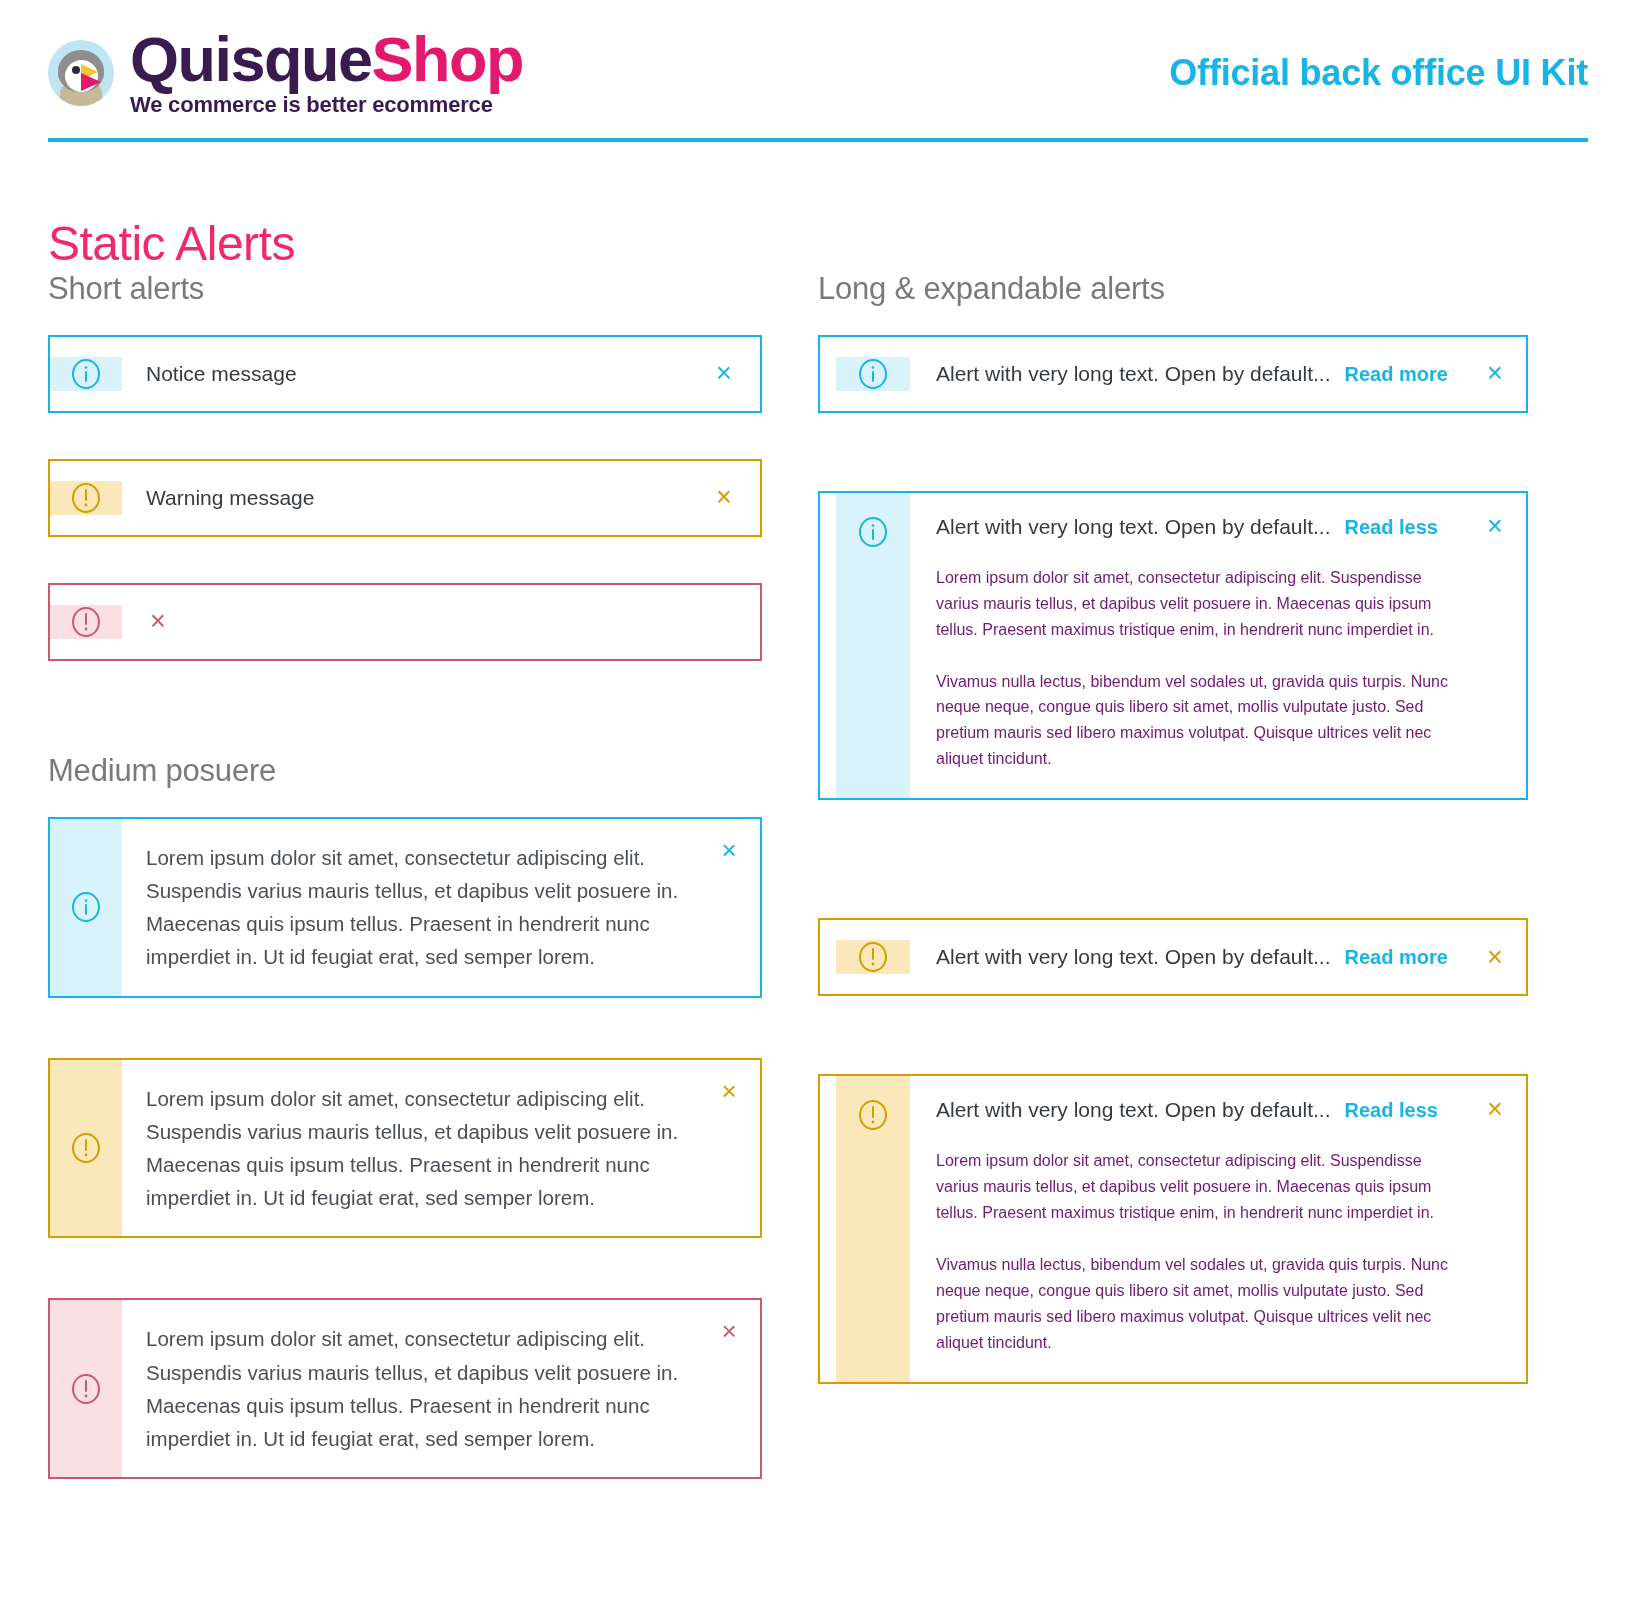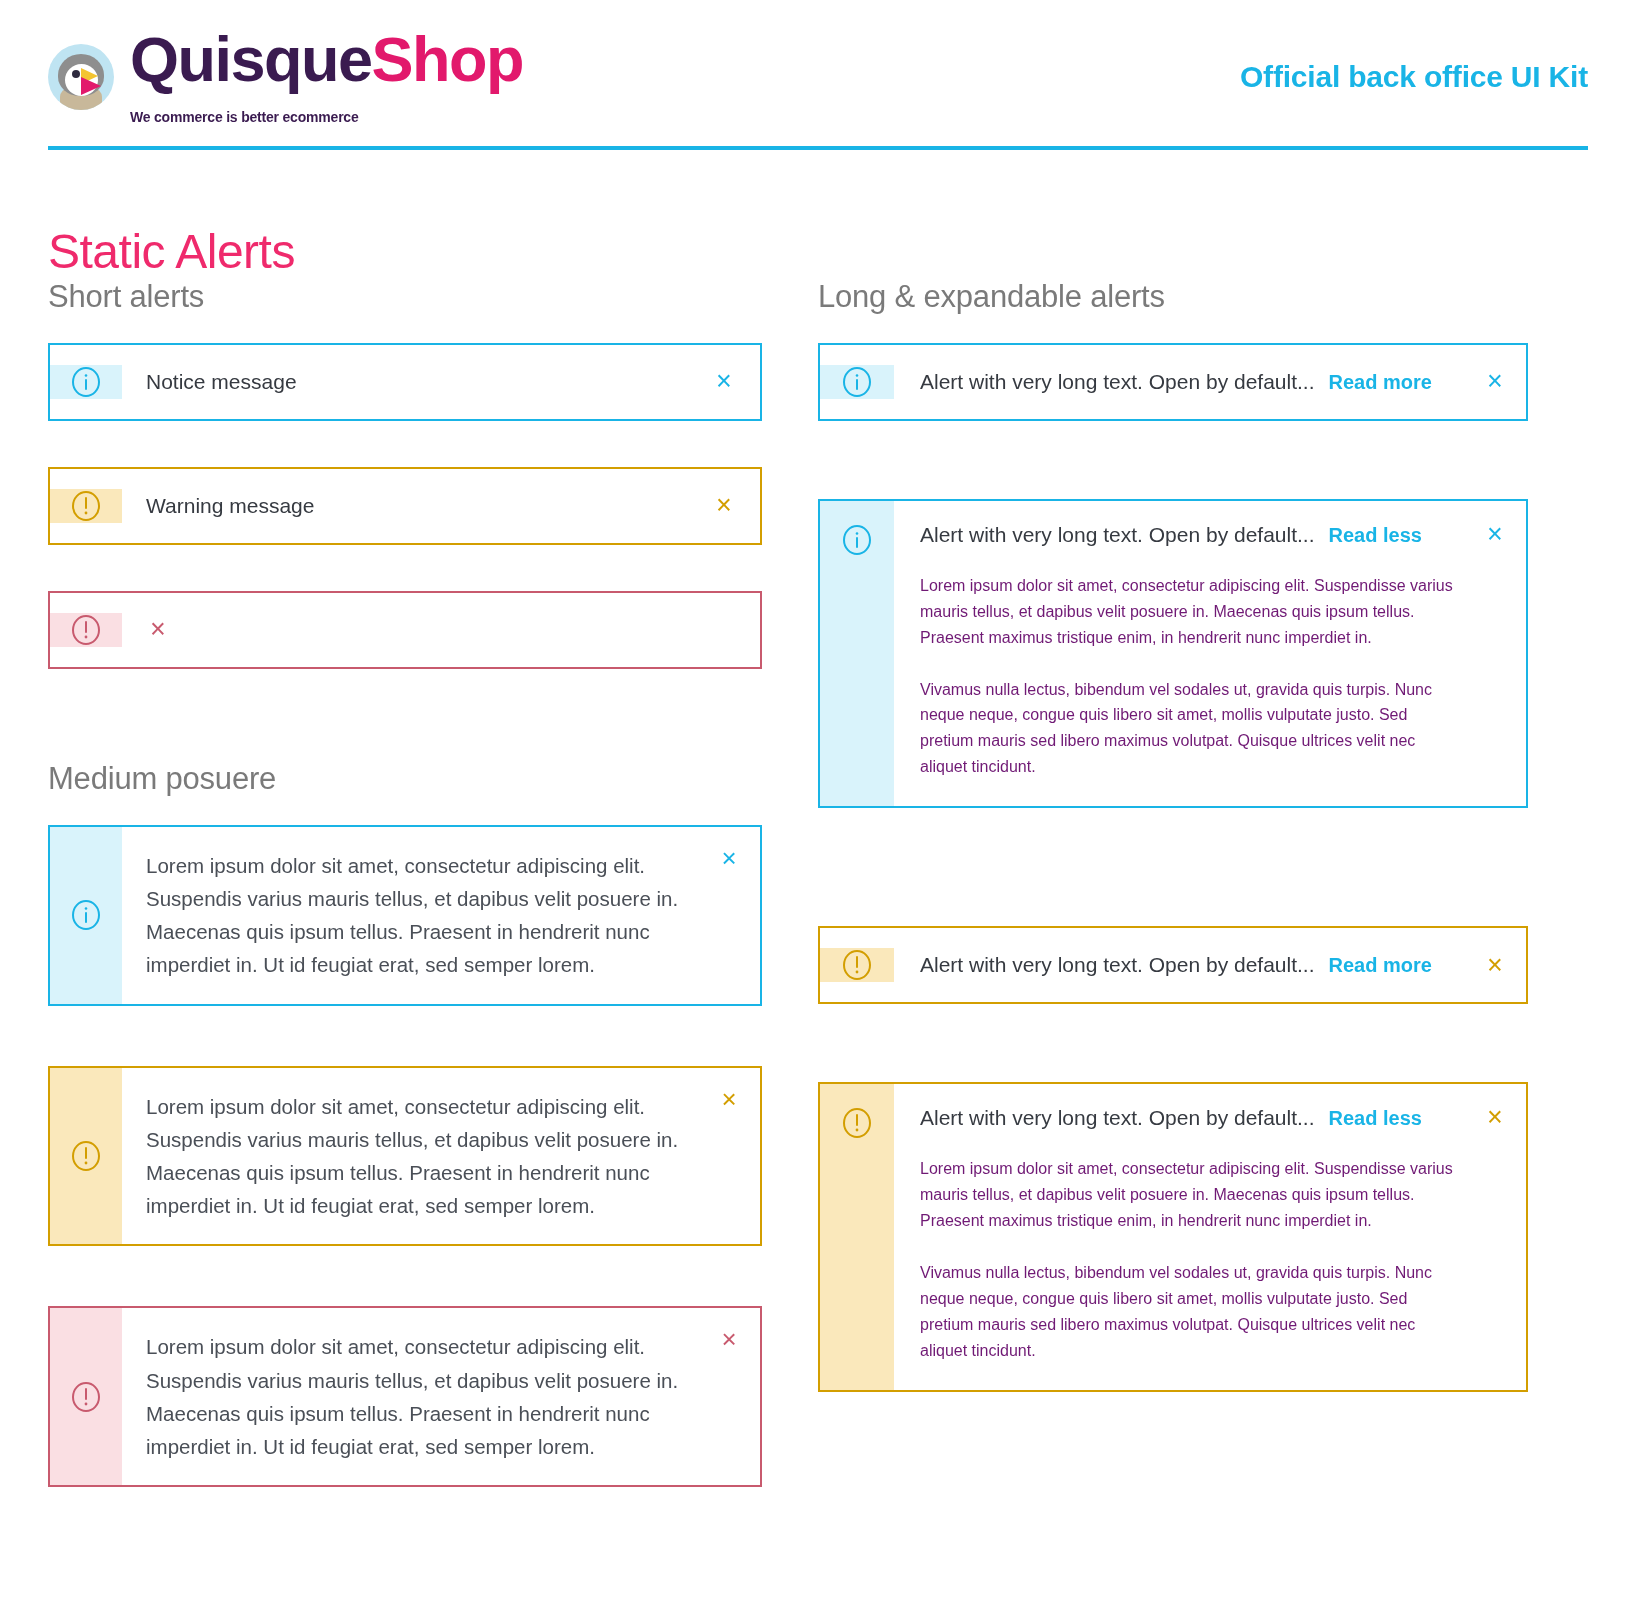--- a/index.html
+++ b/index.html
@@ -59,25 +59,25 @@
     border-bottom: 9px solid transparent;
   }
   .brand-text { display: flex; flex-direction: column; line-height: 1; }
   .brand-word {
     font-size: 63px; font-weight: bold; letter-spacing: -1.5px;
     line-height: 0.95;
   }
   .bw-presta { color: #3a1b50; }
   .bw-shop { color: #e2196c; }
   .brand-tag {
-    font-size: 14px; font-weight: bold; color: #3a1b50;
-    margin-top: 20px; letter-spacing: -0.2px;
+    font-size: 22px; font-weight: bold; color: #3a1b50;
+    margin-top: 4px; letter-spacing: -0.2px;
   }
   .kit-title {
-    font-size: 30px; font-weight: bold; color: #19b4e6;
+    font-size: 36px; font-weight: bold; color: #19b4e6;
     white-space: nowrap; letter-spacing: -0.2px;
   }
   .rule { height: 4px; background: #19b4e6; width: 100%; }
 
   
   .page-title {
     font-size: 48px; color: #ef2a6c; font-weight: normal;
     margin: 74px 0 0 0; letter-spacing: -0.5px;
   }
 
@@ -134,21 +134,21 @@
   .alert-medium { margin-bottom: 60px; min-height: 140px; align-items: stretch; }
   .alert-medium .alert-icon { align-items: center; }
   .alert-medium .alert-body { padding: 22px 0 22px 0; align-items: flex-start; }
   .alert-medium .alert-text {
     font-size: 20.5px; line-height: 1.62; color: #4a4f57;
     padding-left: 24px; max-width: 560px;
   }
   .alert-medium .alert-close { width: 62px; padding-top: 18px; font-size: 26px; }
 
   
-  .alert-long { margin-bottom: 0; }
+  .alert-long { margin-bottom: 0; padding-left: 16px; }
   .alert-long .alert-icon { width: 74px; align-items: flex-start; padding-top: 22px; }
   .alert-long.collapsed .alert-icon { align-items: center; padding-top: 0; }
   .alert-long .alert-main { flex: 1 1 auto; min-width: 0; padding: 0 0 0 26px; }
   .alert-long.collapsed { height: 78px; align-items: center; }
   .alert-long.collapsed .alert-main { padding-top: 0; }
   .alert-long.expanded .alert-main { padding-top: 22px; padding-bottom: 26px; }
   .long-head { display: flex; align-items: baseline; gap: 14px; }
   .long-head-text { font-size: 21px; color: #363a41; white-space: nowrap; }
   .read-toggle {
     font-size: 20px; font-weight: bold; color: #19b4e6;

